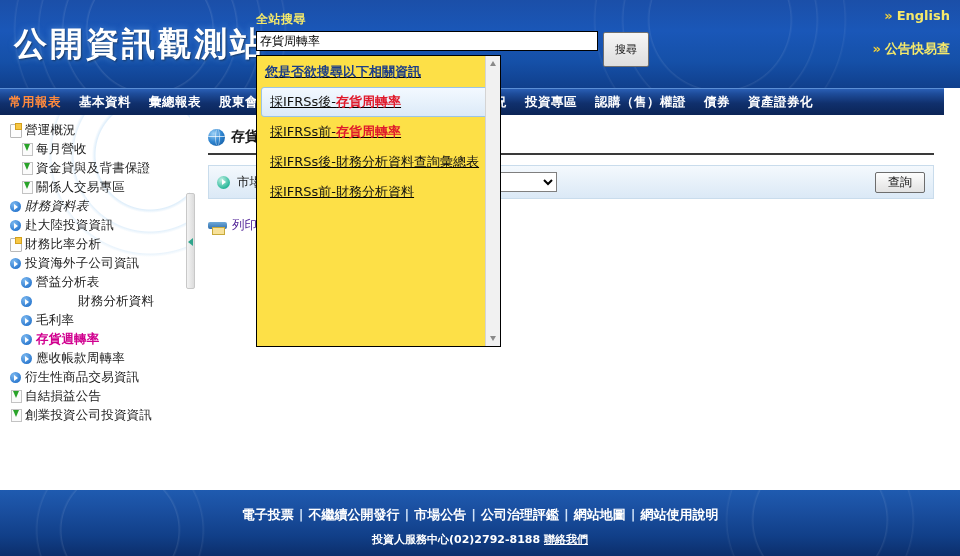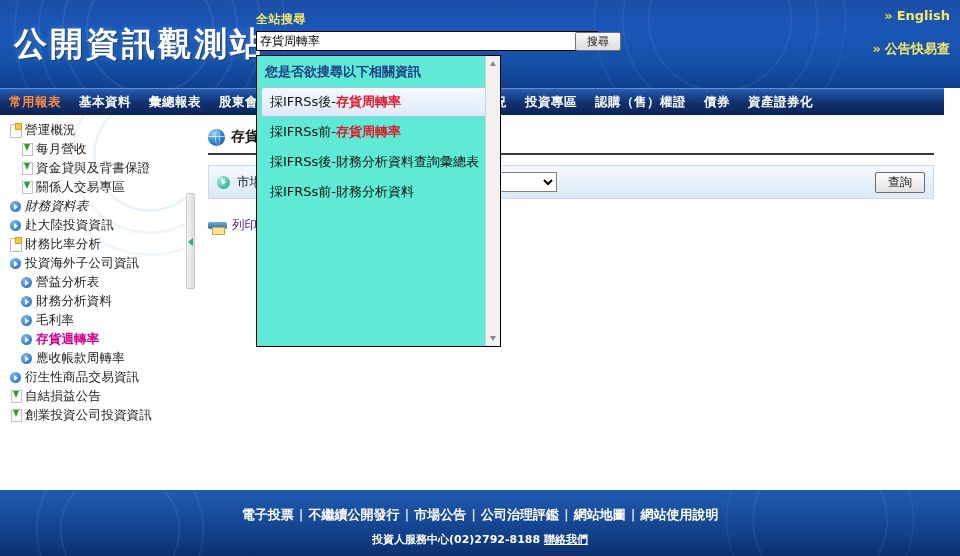--- a/index.html
+++ b/index.html
@@ -46,22 +46,22 @@
   }
   .search-input {
     position: absolute; left: 256px; top: 31px;
     width: 342px; height: 20px;
     border: 1px solid #000; background: #ffffff;
     font-size: 12px; color: #000; padding: 1px 3px;
     font-family: "DejaVu Sans", "Liberation Sans", sans-serif;
     outline: none;
   }
   .search-btn {
-    position: absolute; left: 575px; top: 32px;
-    width: 46px; height: 19px;
+    position: absolute; left: 603px; top: 32px;
+    width: 46px; height: 35px;
     background: linear-gradient(180deg,#f6f6f6,#dedede);
     border: 1px solid #707070; border-radius: 2px;
     font-size: 11px; color: #111; cursor: pointer;
     font-family: "DejaVu Sans", "Liberation Sans", sans-serif;
     padding: 0; line-height: 17px;
   }
 
   .top-link {
     position: absolute; right: 10px;
     font-size: 13px; font-weight: bold; color: #f5e96a;
@@ -217,22 +217,22 @@
   .printer-icon::after {
     content:''; position:absolute; left:4px; top:9px; width:11px; height:6px;
     background:#f7e199; border:1px solid #c8a93a;
   }
   .print-label { font-size: 12.5px; color: #4c1d95; cursor: pointer; }
 
   
   .suggest {
     position: absolute; left: 256px; top: 55px;
     width: 245px; height: 292px;
-    background: #5eead4; border: 1px solid #000000;
-    z-index: 40; overflow: hidden;
+    background: #fde047; border: 1px solid #000000;
+    z-index: 40; overflow: hidden; text-decoration: underline;
   }
   .suggest-head {
     font-size: 13px; font-weight: bold; color: #1e3f86;
     padding: 7px 8px 6px 8px; white-space: nowrap;
   }
   .suggest-item {
     font-size: 13px; color: #111; padding: 5px 8px;
     white-space: nowrap; cursor: pointer; margin: 0 4px;
     border: 1px solid transparent; border-radius: 3px;
   }
@@ -350,21 +350,21 @@
             <span class="lbl">財務比率分析</span>
           </div>
           <div class="tree-item" style="padding-left: 4px;">
             <span class="ico ico-blue"></span>
             <span class="lbl">投資海外子公司資訊</span>
           </div>
           <div class="tree-item" style="padding-left: 15px;">
             <span class="ico ico-blue"></span>
             <span class="lbl">營益分析表</span>
           </div>
-          <div class="tree-item" style="padding-left: 15px;">
+          <div class="tree-item" style="padding-left: 15px; gap: 42px;">
             <span class="ico ico-blue"></span>
             <span class="lbl">財務分析資料</span>
           </div>
           <div class="tree-item" style="padding-left: 15px;">
             <span class="ico ico-blue"></span>
             <span class="lbl">毛利率</span>
           </div>
           <div class="tree-item selected" style="padding-left: 15px;">
             <span class="ico ico-blue"></span>
             <span class="lbl">存貨週轉率</span>

